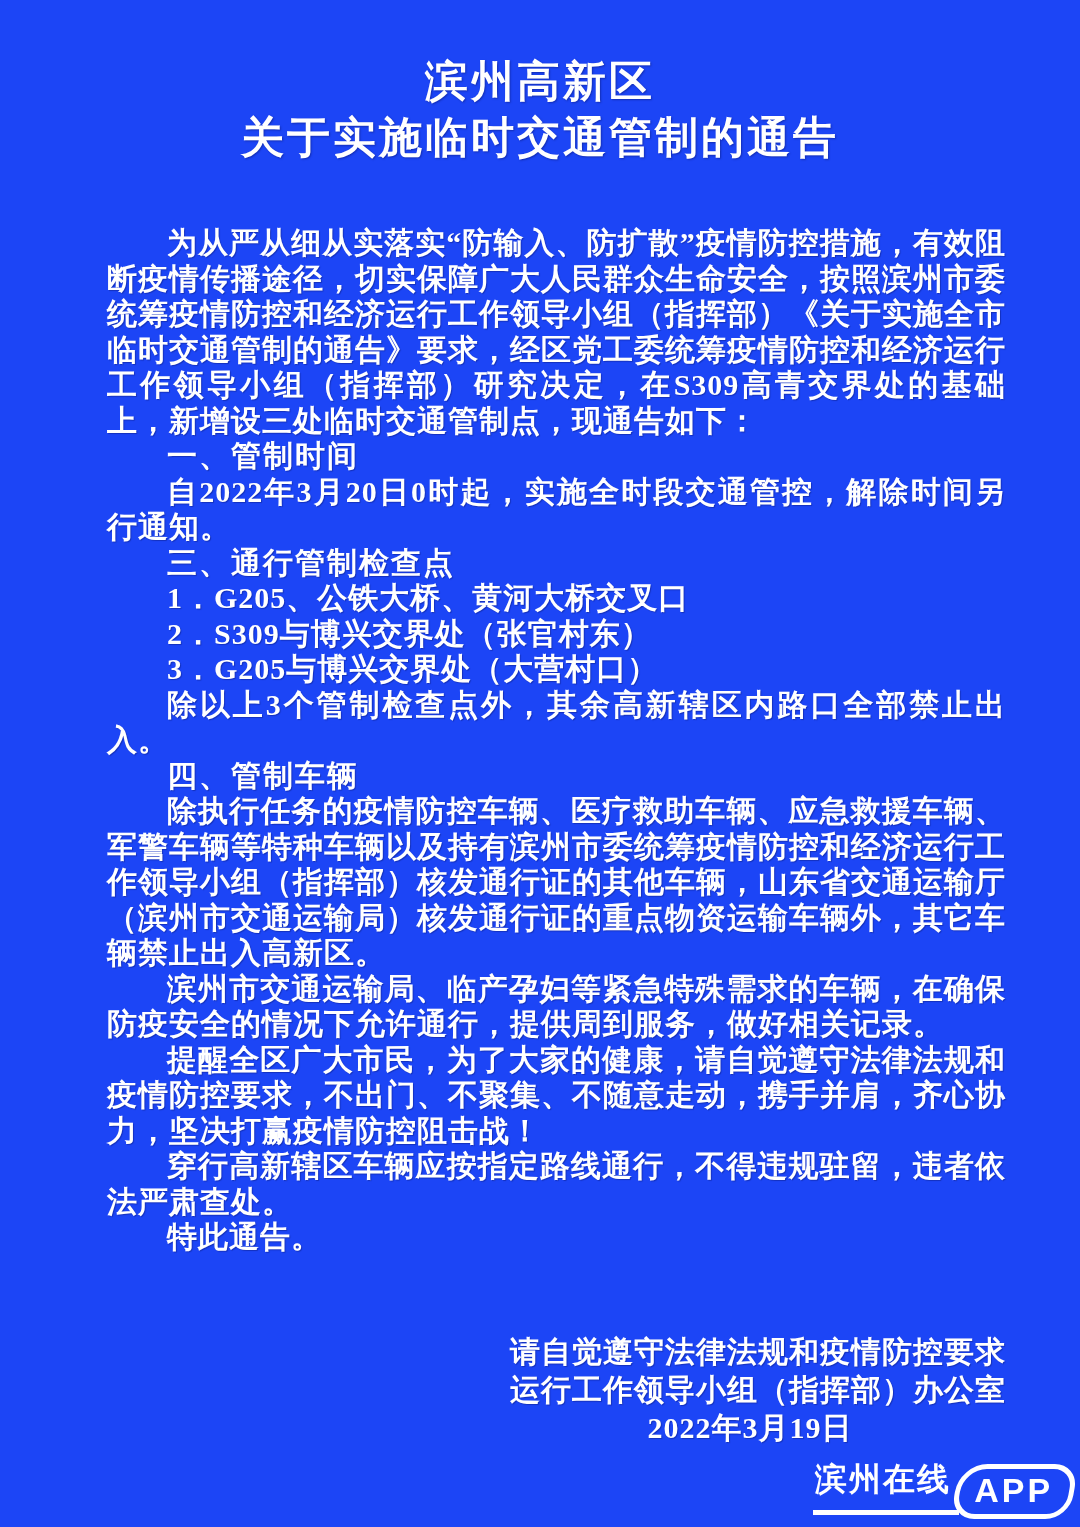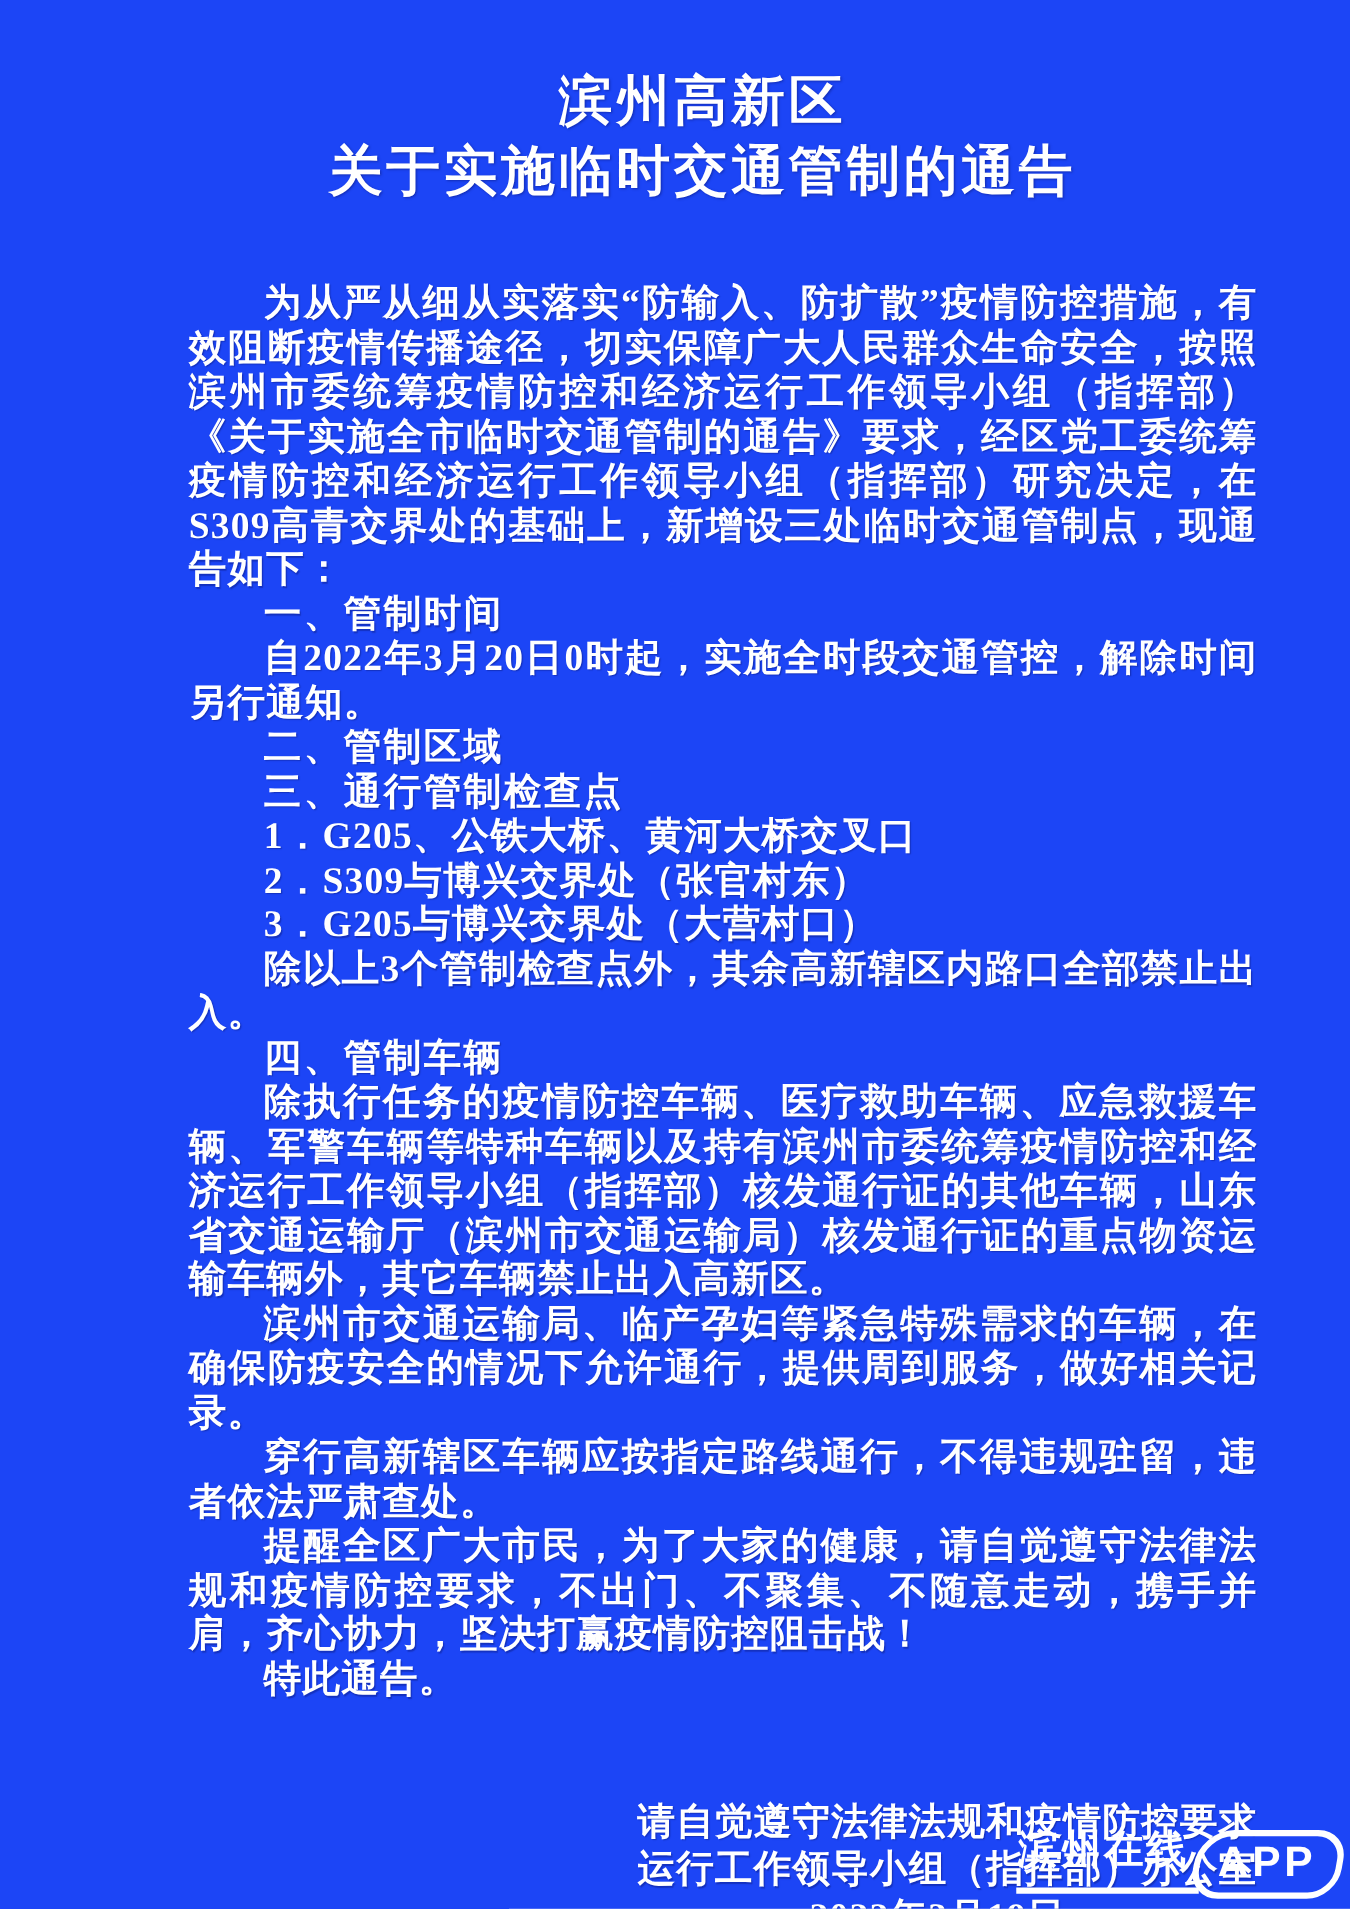--- a/index.html
+++ b/index.html
@@ -6,21 +6,20 @@
   .page {
     position: relative;
     width: 1080px;
     height: 1527px;
     background: #1c45f6;
     color: #ffffff;
     font-family: "Liberation Serif", "DejaVu Serif", serif;
     font-weight: bold;
     overflow: hidden;
     box-sizing: border-box;
-    padding-left: 44px;
   }
   .title-block {
     padding-top: 54px;
     text-align: center;
     font-size: 43px;
     line-height: 56px;
     letter-spacing: 3px;
     text-shadow: 1px 1px 2px rgba(0,0,60,0.35);
   }
   .content {
@@ -84,31 +83,30 @@
 
   <div class="title-block">
     <div>滨州高新区</div>
     <div>关于实施临时交通管制的通告</div>
   </div>
 
   <div class="content">
     <div class="para">为从严从细从实落实“防输入、防扩散”疫情防控措施，有效阻断疫情传播途径，切实保障广大人民群众生命安全，按照滨州市委统筹疫情防控和经济运行工作领导小组（指挥部）《关于实施全市临时交通管制的通告》要求，经区党工委统筹疫情防控和经济运行工作领导小组（指挥部）研究决定，在S309高青交界处的基础上，新增设三处临时交通管制点，现通告如下：</div>
     <div class="heading">一、管制时间</div>
     <div class="para">自2022年3月20日0时起，实施全时段交通管控，解除时间另行通知。</div>
-    <div class="heading">二、管制区域</div>
     <div class="heading">三、通行管制检查点</div>
     <div class="para">1．G205、公铁大桥、黄河大桥交叉口</div>
     <div class="para">2．S309与博兴交界处（张官村东）</div>
     <div class="para">3．G205与博兴交界处（大营村口）</div>
     <div class="para">除以上3个管制检查点外，其余高新辖区内路口全部禁止出入。</div>
     <div class="heading">四、管制车辆</div>
     <div class="para">除执行任务的疫情防控车辆、医疗救助车辆、应急救援车辆、军警车辆等特种车辆以及持有滨州市委统筹疫情防控和经济运行工作领导小组（指挥部）核发通行证的其他车辆，山东省交通运输厅（滨州市交通运输局）核发通行证的重点物资运输车辆外，其它车辆禁止出入高新区。</div>
     <div class="para">滨州市交通运输局、临产孕妇等紧急特殊需求的车辆，在确保防疫安全的情况下允许通行，提供周到服务，做好相关记录。</div>
+    <div class="para">提醒全区广大市民，为了大家的健康，请自觉遵守法律法规和疫情防控要求，不出门、不聚集、不随意走动，携手并肩，齐心协力，坚决打赢疫情防控阻击战！</div>
     <div class="para">穿行高新辖区车辆应按指定路线通行，不得违规驻留，违者依法严肃查处。</div>
-    <div class="para">提醒全区广大市民，为了大家的健康，请自觉遵守法律法规和疫情防控要求，不出门、不聚集、不随意走动，携手并肩，齐心协力，坚决打赢疫情防控阻击战！</div>
     <div class="para">特此通告。</div>
   </div>
 
   <div class="signature">
     <div>请自觉遵守法律法规和疫情防控要求</div>
     <div>运行工作领导小组（指挥部）办公室</div>
     <div class="sig-date">2022年3月19日</div>
   </div>
 
   <div class="watermark">

